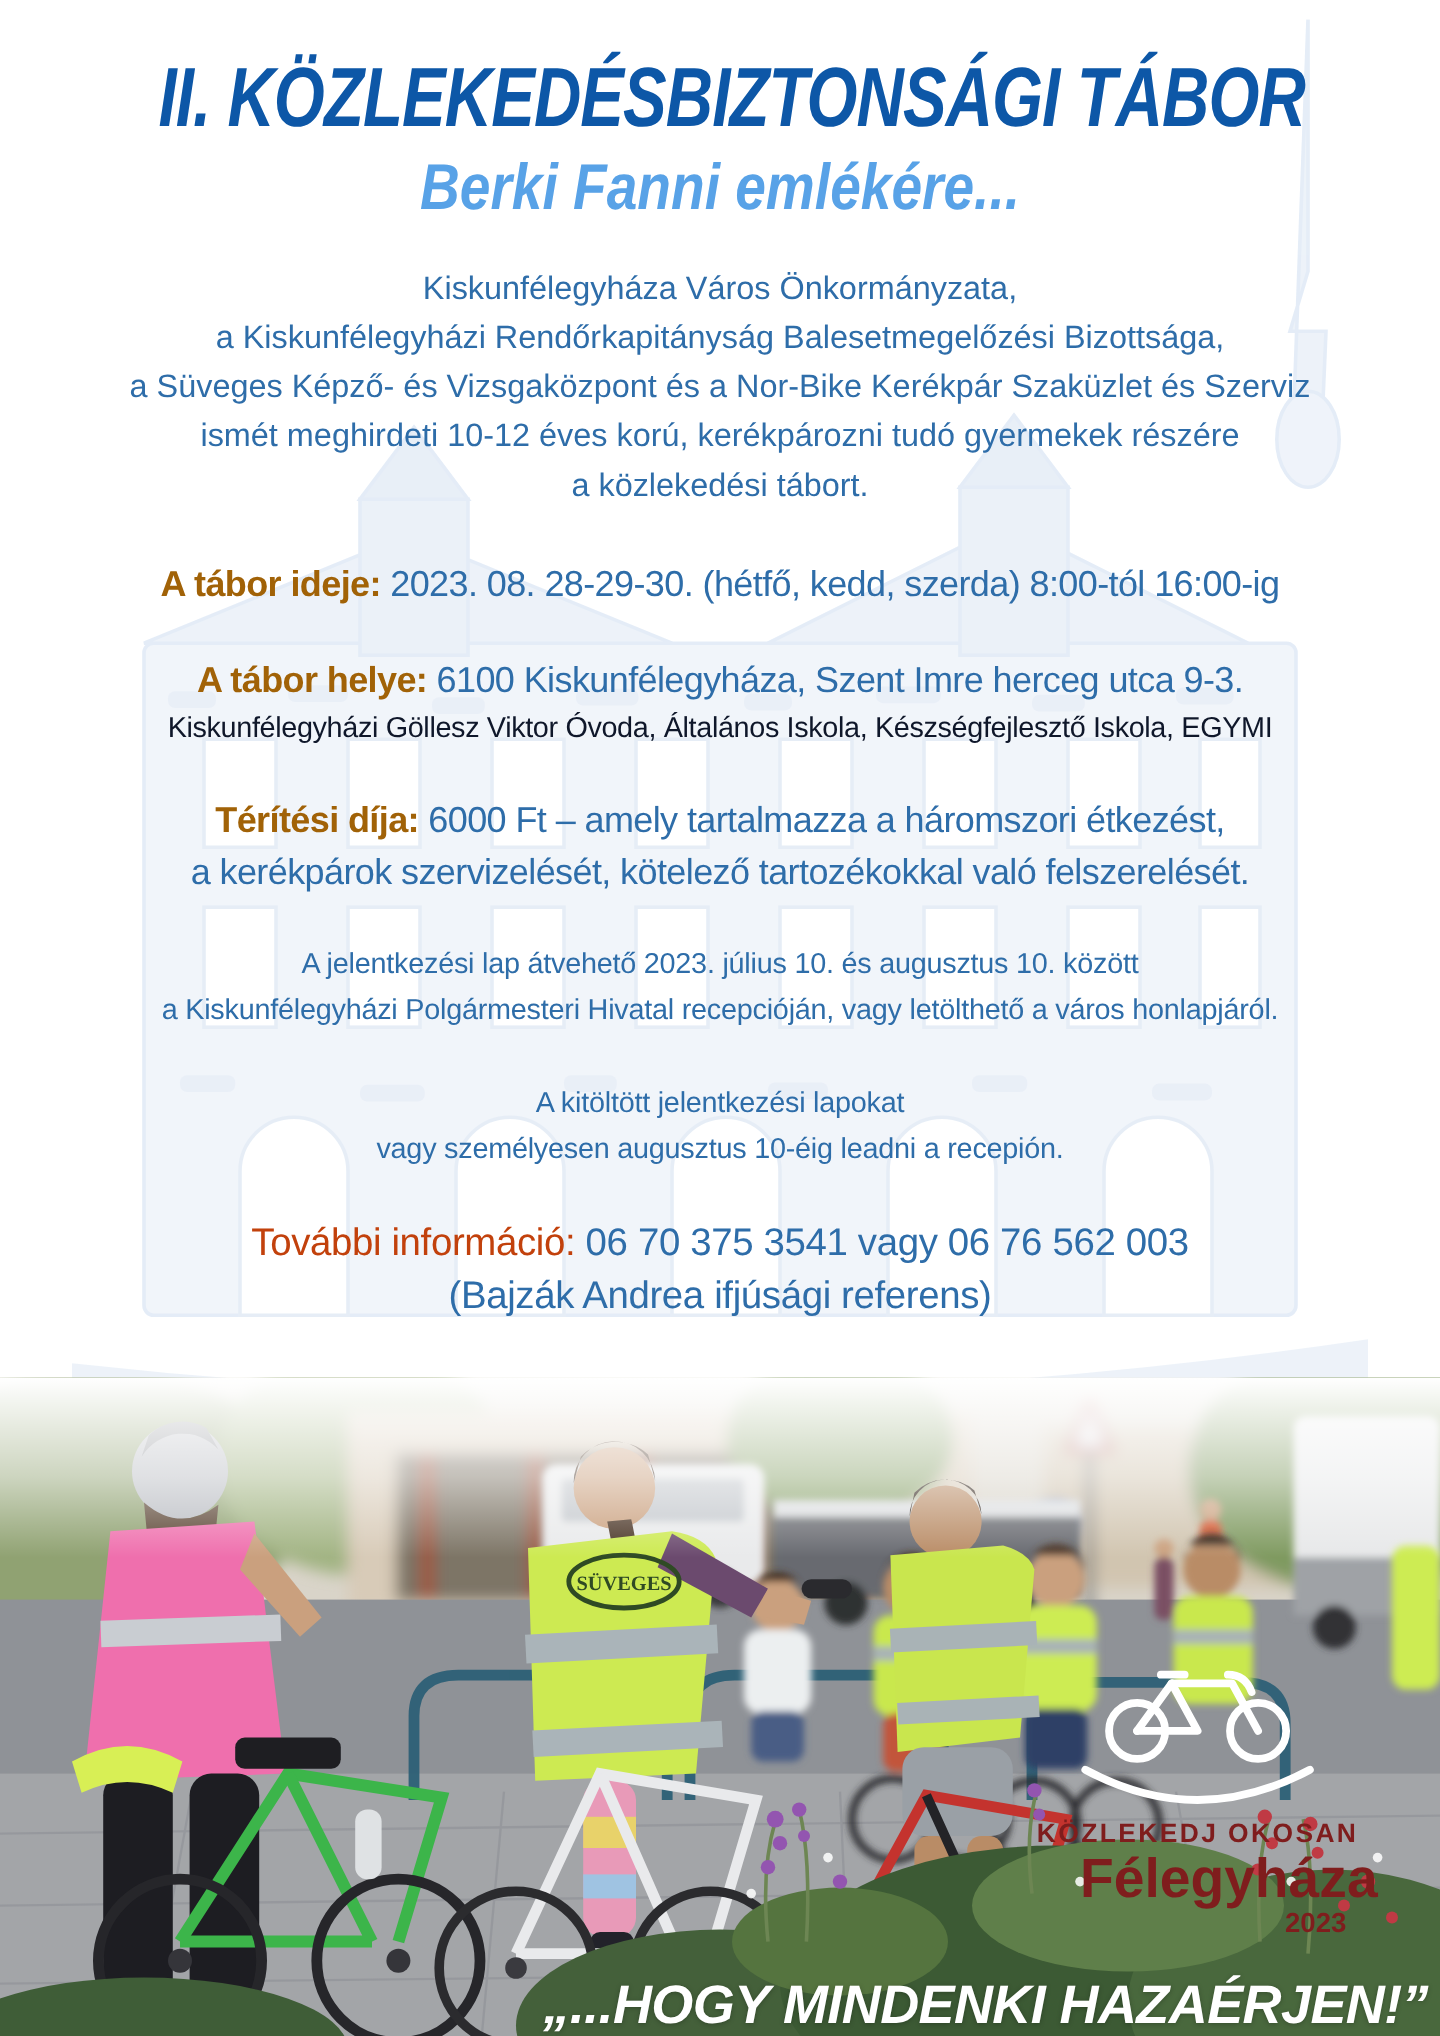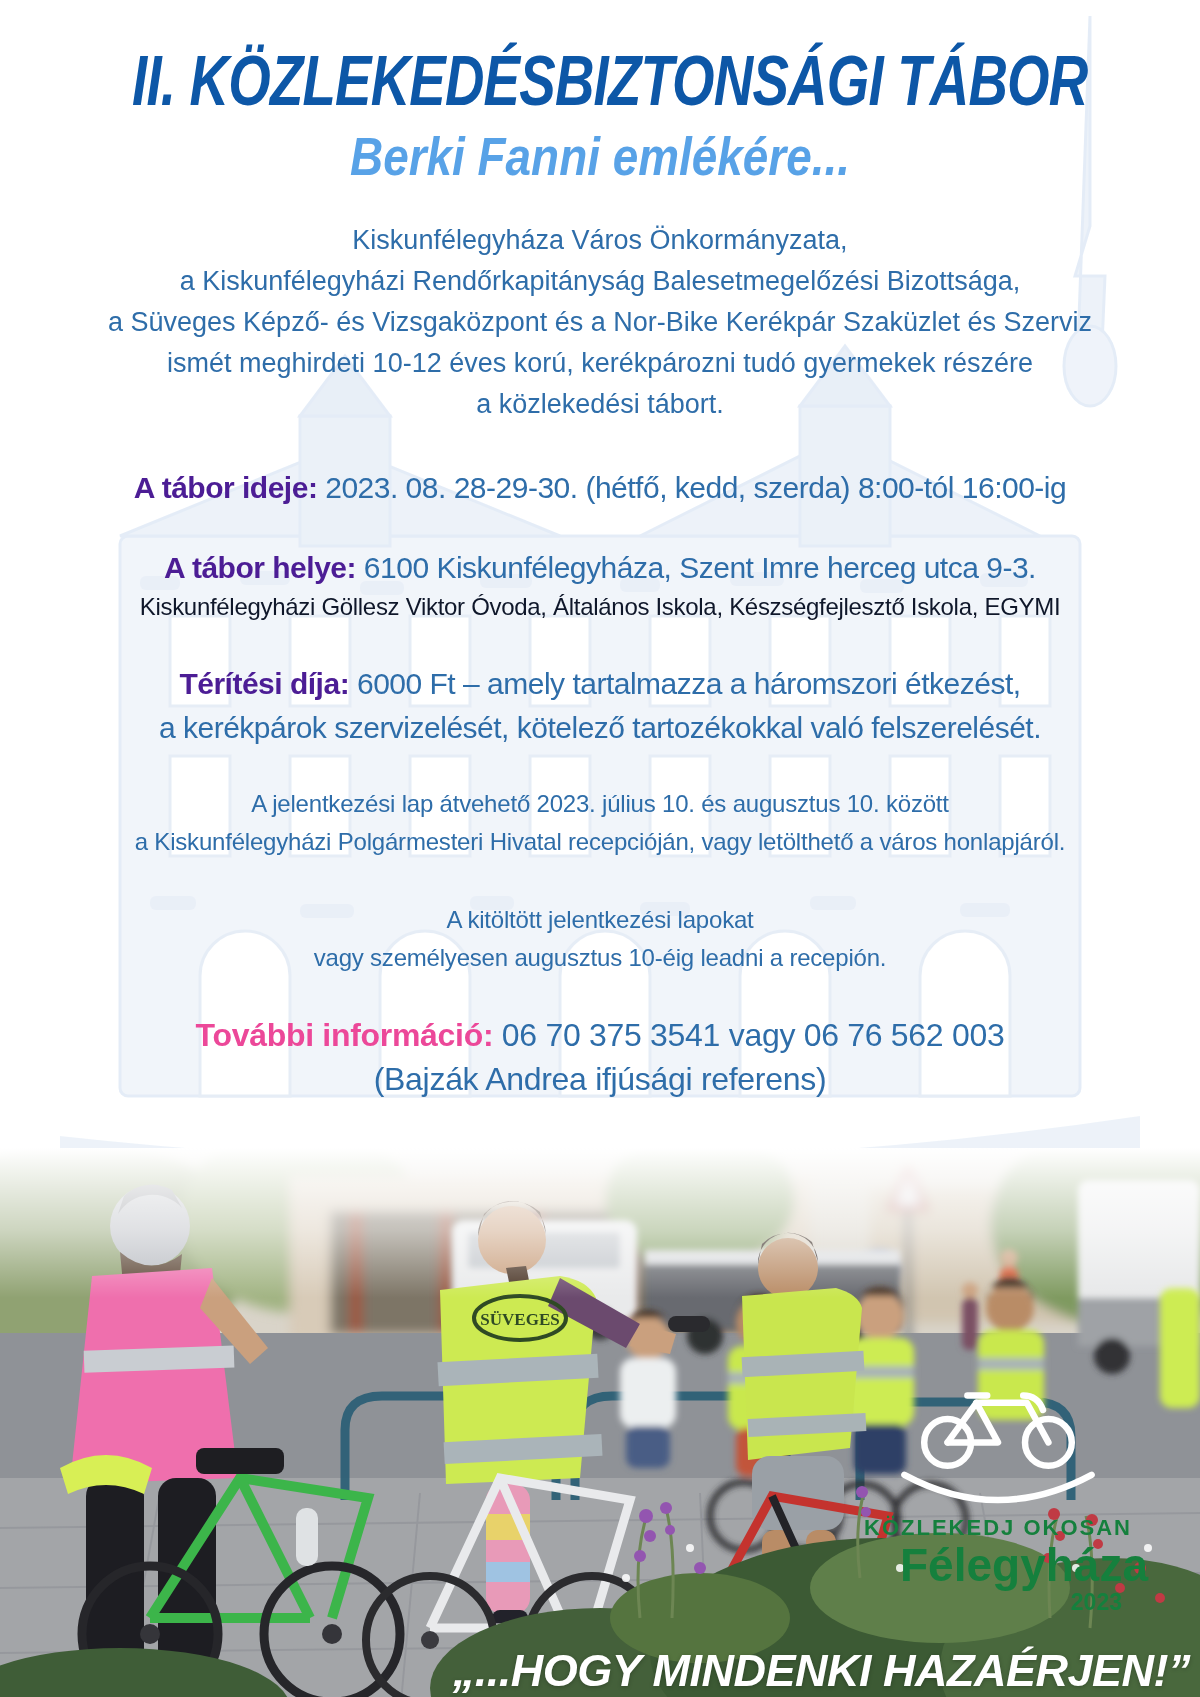--- a/index.html
+++ b/index.html
@@ -52,21 +52,21 @@
     line-height:41px;
   }
   .info-line{
     margin-top:46px;
     color:#2e6da9;
     font-size:30px;
     letter-spacing:-0.5px;
     white-space:nowrap;
   }
   .info-line .lbl{
-    color:#4c1d95;
+    color:#a16207;
     font-weight:bold;
   }
   .place-detail{
     margin-top:8px;
     color:#0f172a;
     font-size:24px;
     letter-spacing:-0.3px;
     white-space:nowrap;
   }
   .fee-line2{
@@ -84,33 +84,33 @@
     letter-spacing:-0.2px;
   }
   .contact{
     margin-top:36px;
     color:#2e6da9;
     font-size:32px;
     line-height:44px;
     letter-spacing:-0.3px;
     white-space:nowrap;
   }
-  .contact .lbl{color:#ec4899;font-weight:bold;}
+  .contact .lbl{color:#c2410c;font-weight:normal;}
   
   .photo{
     position:absolute;left:0;bottom:0;width:1200px;height:565px;
     z-index:1;
   }
   .photo svg.scene{position:absolute;left:0;top:0;width:100%;height:100%;}
   .camp-logo{
     position:absolute;
     right:52px;bottom:98px;
     width:300px;
     text-align:center;
-    color:#15803d;
+    color:#7f1d1d;
     z-index:3;
   }
   .camp-logo .bike{display:block;margin:0 auto 4px auto;}
   .camp-logo .l1{
     font-size:22px;font-weight:bold;letter-spacing:2px;white-space:nowrap;
   }
   .camp-logo .l2{
     font-size:46px;font-weight:bold;letter-spacing:0;line-height:48px;text-align:right;
   }
   .camp-logo .l3{

